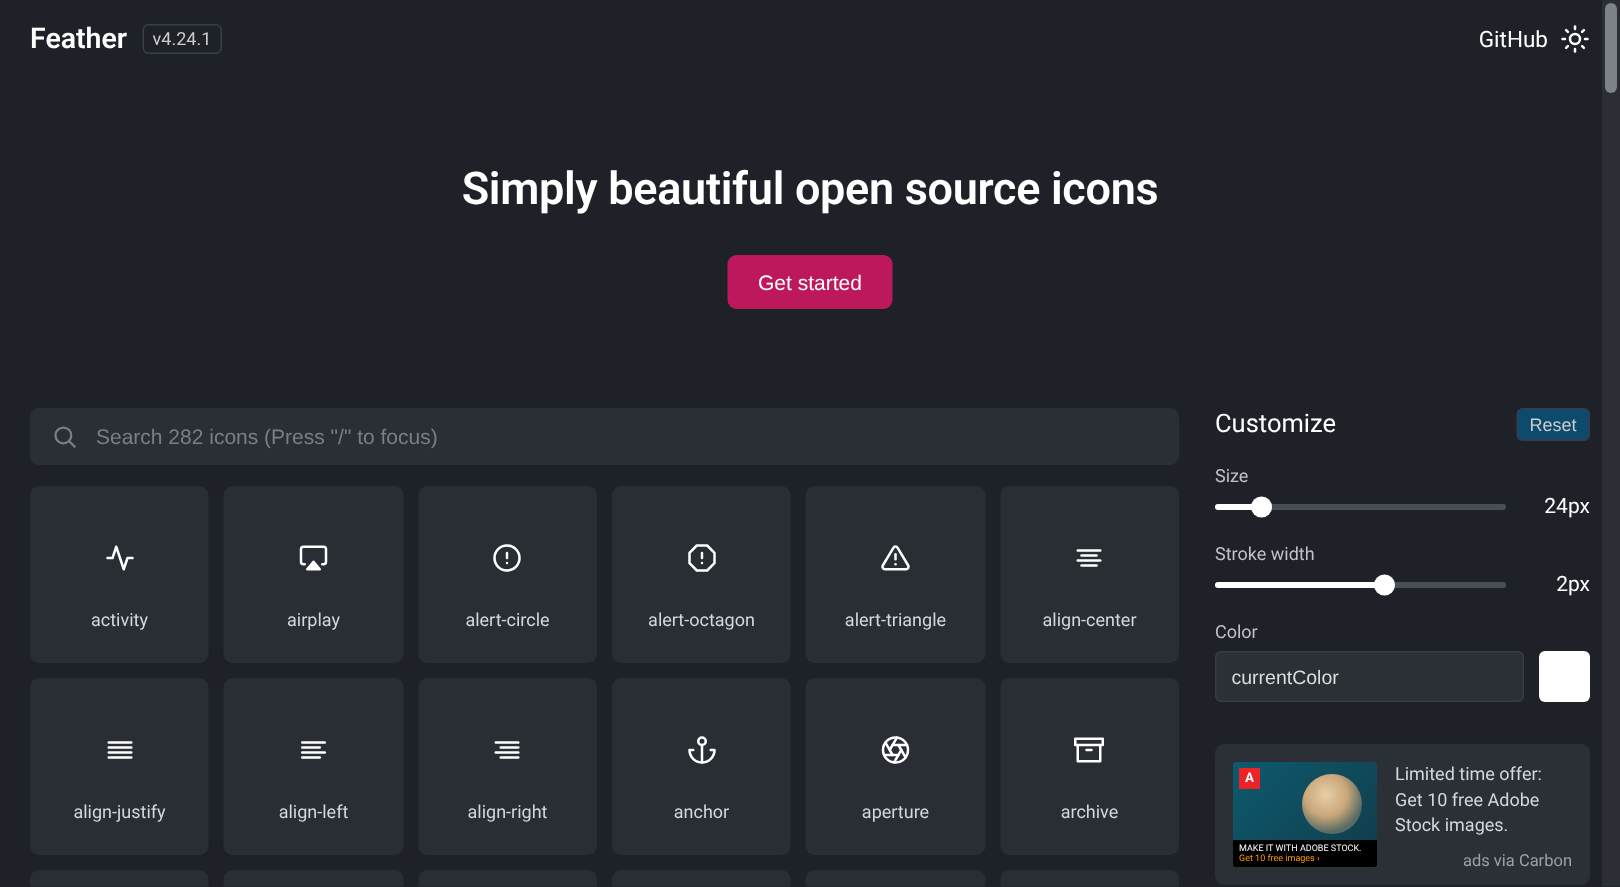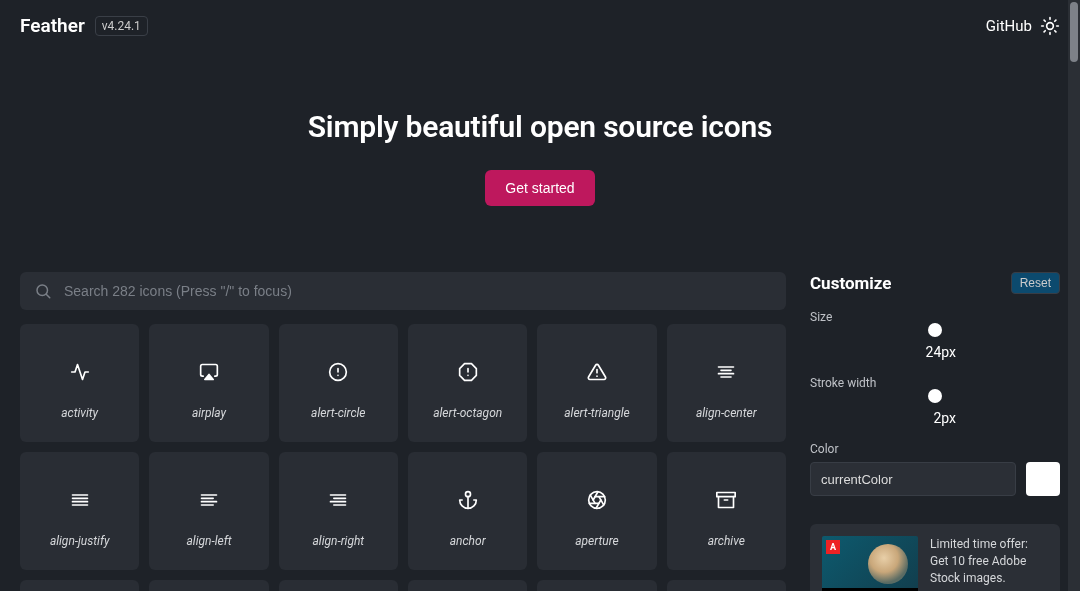--- a/index.html
+++ b/index.html
@@ -128,35 +128,34 @@
     gap: 22px;
     padding-top: 14px;
   }
   .icon-card .icon-slot {
     height: 24px;
     display: flex; align-items:center; justify-content:center;
   }
   .icon-card .icon-label {
     font-size: 12px;
     color: #d5d7da;
-    font-style: italic;
   }
   .row3 { height: 16px; }
   .right {
     width: 250px;
     flex-shrink: 0;
   }
   .customize-head {
     display: flex;
     align-items: center;
     margin-bottom: 16px;
   }
   .customize-head h2 {
     font-size: 17px;
-    font-weight: 700;
+    font-weight: 400;
     flex: 1;
   }
   .reset-btn {
     background: #0c4a6e;
     border: 1px solid #383d45;
     border-radius: 4px;
     color: #ccc;
     font-size: 12px;
     padding: 3px 8px;
     cursor: pointer;
@@ -164,21 +163,20 @@
   .ctrl-label {
     font-size: 12px;
     color: #bfc2c7;
     margin-bottom: 6px;
   }
   .slider-row {
     display: flex;
     align-items: center;
     gap: 14px;
     margin-bottom: 16px;
-    flex-direction: column;
   }
   .slider {
     flex: 1;
     height: 4px;
     background: #4a4f57;
     border-radius: 2px;
     position: relative;
     cursor: pointer;
   }
   .slider-thumb {

